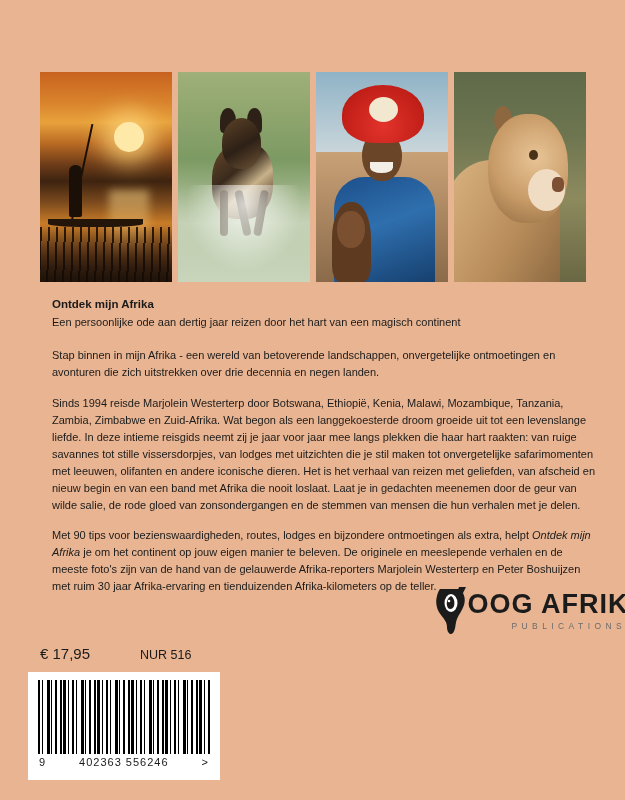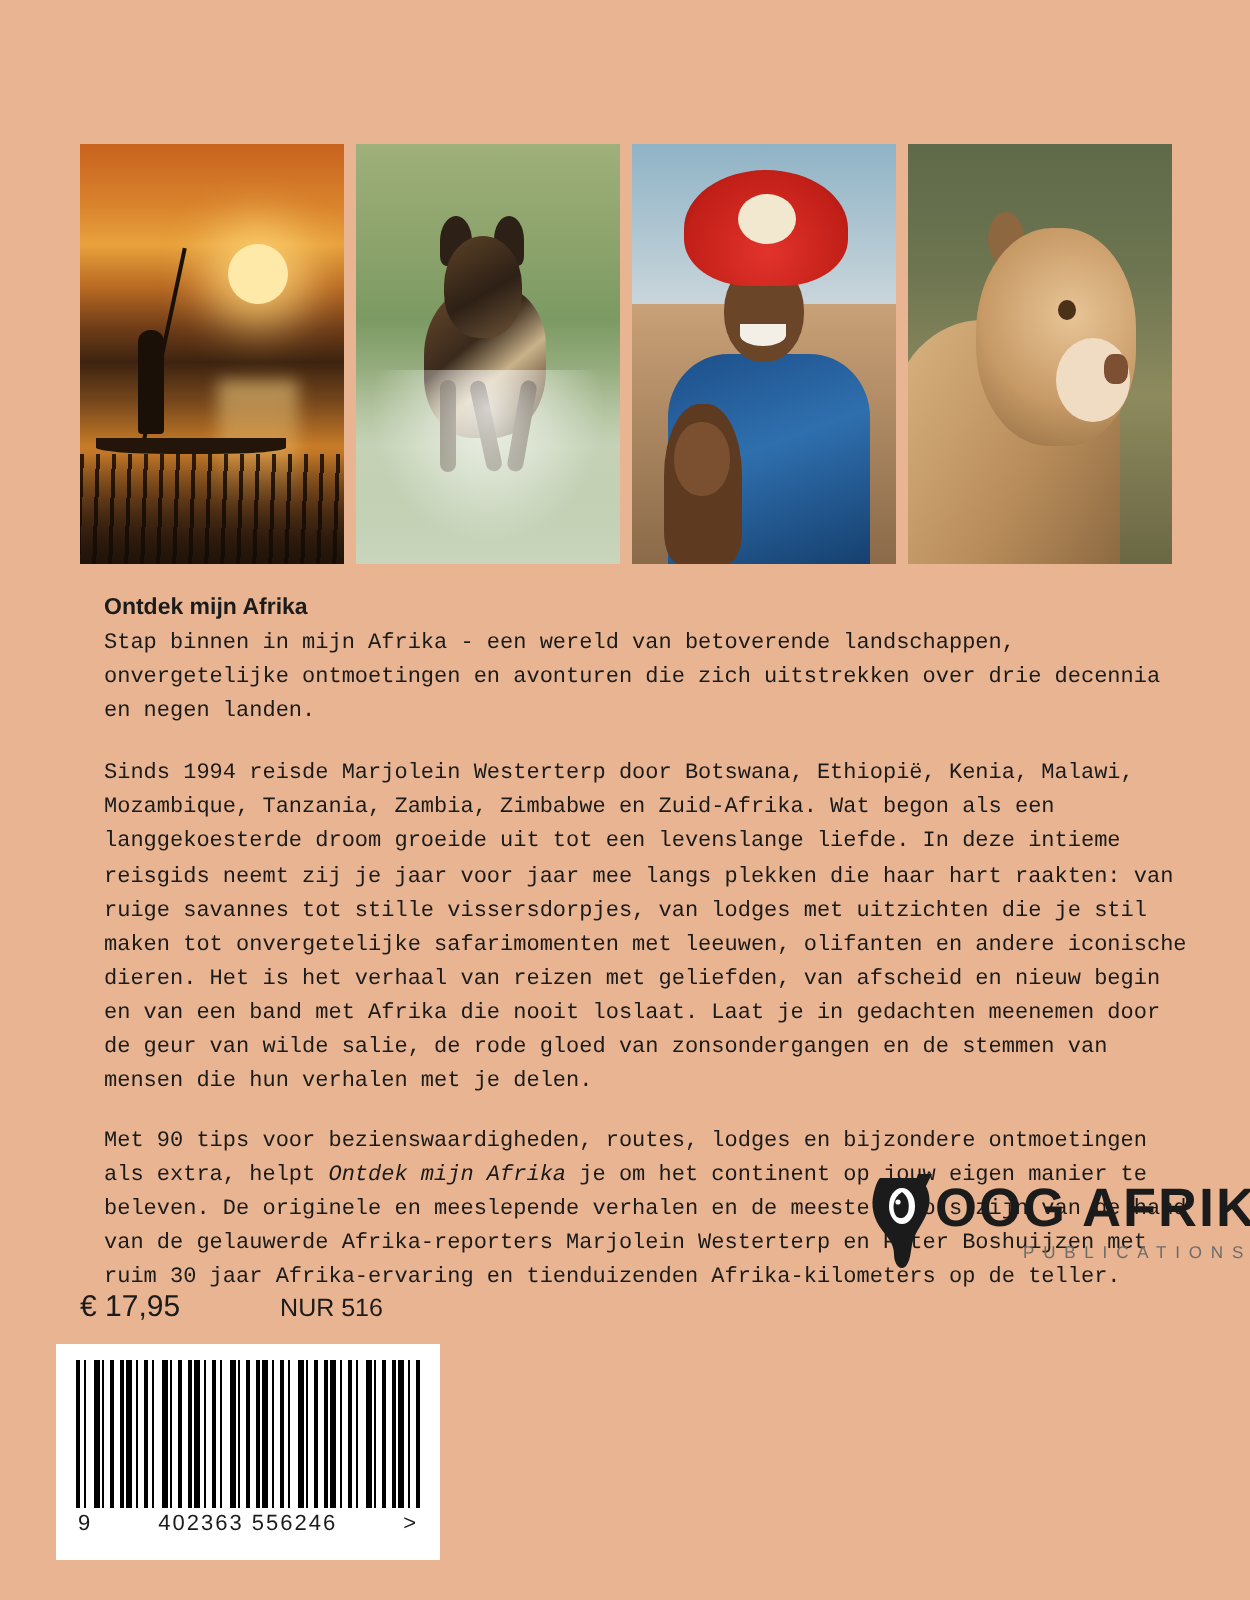--- a/index.html
+++ b/index.html
@@ -315,21 +315,20 @@
   }
   .subtitle {
     font-size: 11px;
     line-height: 1.5;
     margin: 0 0 16px 0;
   }
   p.body {
     font-size: 11px;
     line-height: 1.55;
     margin: 0 0 14px 0;
-    font-family: Liberation Mono, monospace;
   }
   p.body.tight { margin-bottom: 13px; }
   .it { font-style: italic; }
 
   
   .logo-wrap {
     position: absolute;
     left: 0;
     top: 578px;
     width: 625px;
@@ -464,20 +463,21 @@
     <div class="lion-ear"></div>
     <div class="lion-head"></div>
     <div class="lion-muzzle"></div>
     <div class="lion-nose"></div>
     <div class="lion-eye"></div>
   </div>
 </div>
 
 <div class="content">
   <div class="title">Ontdek mijn Afrika</div>
+  <div class="subtitle">Een persoonlijke ode aan dertig jaar reizen door het hart van een magisch continent</div>
   <p class="body">Stap binnen in mijn Afrika - een wereld van betoverende landschappen, onvergetelijke ontmoetingen en avonturen die zich uitstrekken over drie decennia en negen landen.</p>
   <p class="body tight">Sinds 1994 reisde Marjolein Westerterp door Botswana, Ethiopië, Kenia, Malawi, Mozambique, Tanzania, Zambia, Zimbabwe en Zuid-Afrika. Wat begon als een langgekoesterde droom groeide uit tot een levenslange liefde. In deze intieme reisgids neemt zij je jaar voor jaar mee langs plekken die haar hart raakten: van ruige savannes tot stille vissersdorpjes, van lodges met uitzichten die je stil maken tot onvergetelijke safarimomenten met leeuwen, olifanten en andere iconische dieren. Het is het verhaal van reizen met geliefden, van afscheid en nieuw begin en van een band met Afrika die nooit loslaat. Laat je in gedachten meenemen door de geur van wilde salie, de rode gloed van zonsondergangen en de stemmen van mensen die hun verhalen met je delen.</p>
   <p class="body"><span>Met 90 tips voor bezienswaardigheden, routes, lodges en bijzondere ontmoetingen als extra, helpt </span><span class="it">Ontdek mijn Afrika</span><span> je om het continent op jouw eigen manier te beleven. De originele en meeslepende verhalen en de meeste foto's zijn van de hand van de gelauwerde Afrika-reporters Marjolein Westerterp en Peter Boshuijzen met ruim 30 jaar Afrika-ervaring en tienduizenden Afrika-kilometers op de teller.</span></p>
 </div>
 
 <div class="logo-wrap">
   <div class="logo-inner">
     <div class="logo-mark">
       <svg width="52" height="52" viewBox="0 0 52 52" aria-hidden="true">
         <path d="M14 4 L34 4 C38 8 40 14 38 20 C36 26 33 29 31 34 C29 39 30 44 27 48 C24 51 21 47 21 42 C21 37 18 34 15 30 C11 25 9 18 11 11 C12 7 13 5 14 4 Z" fill="#1b1b1b"></path>

